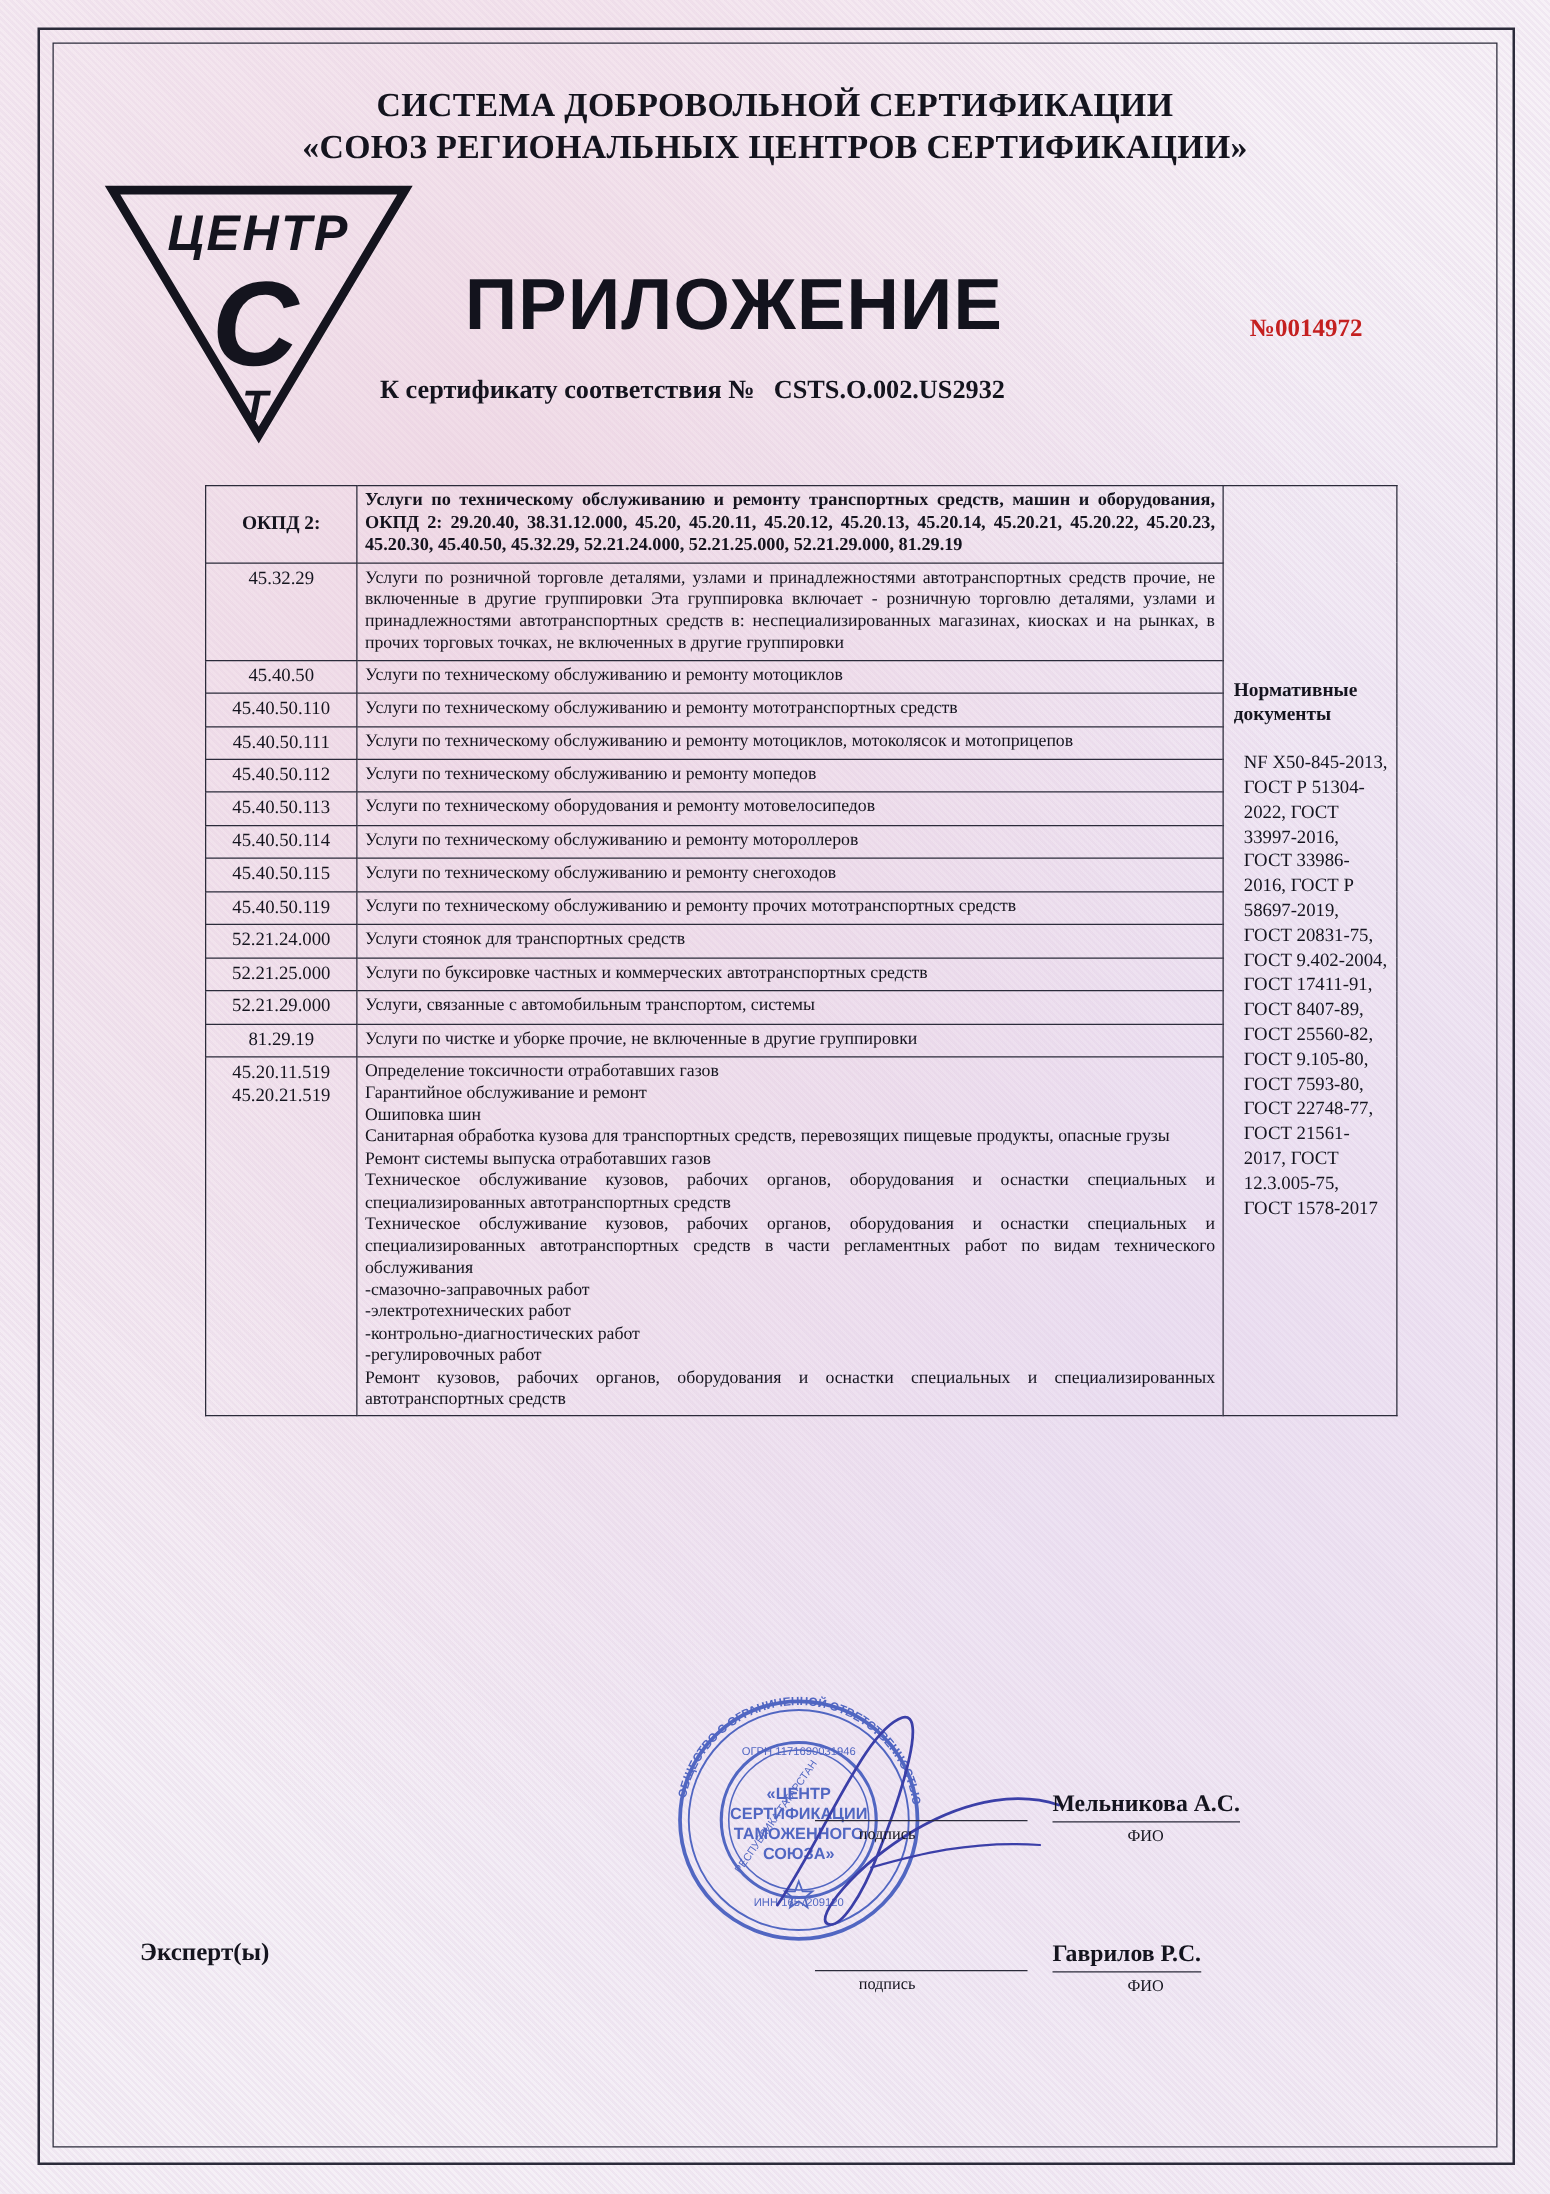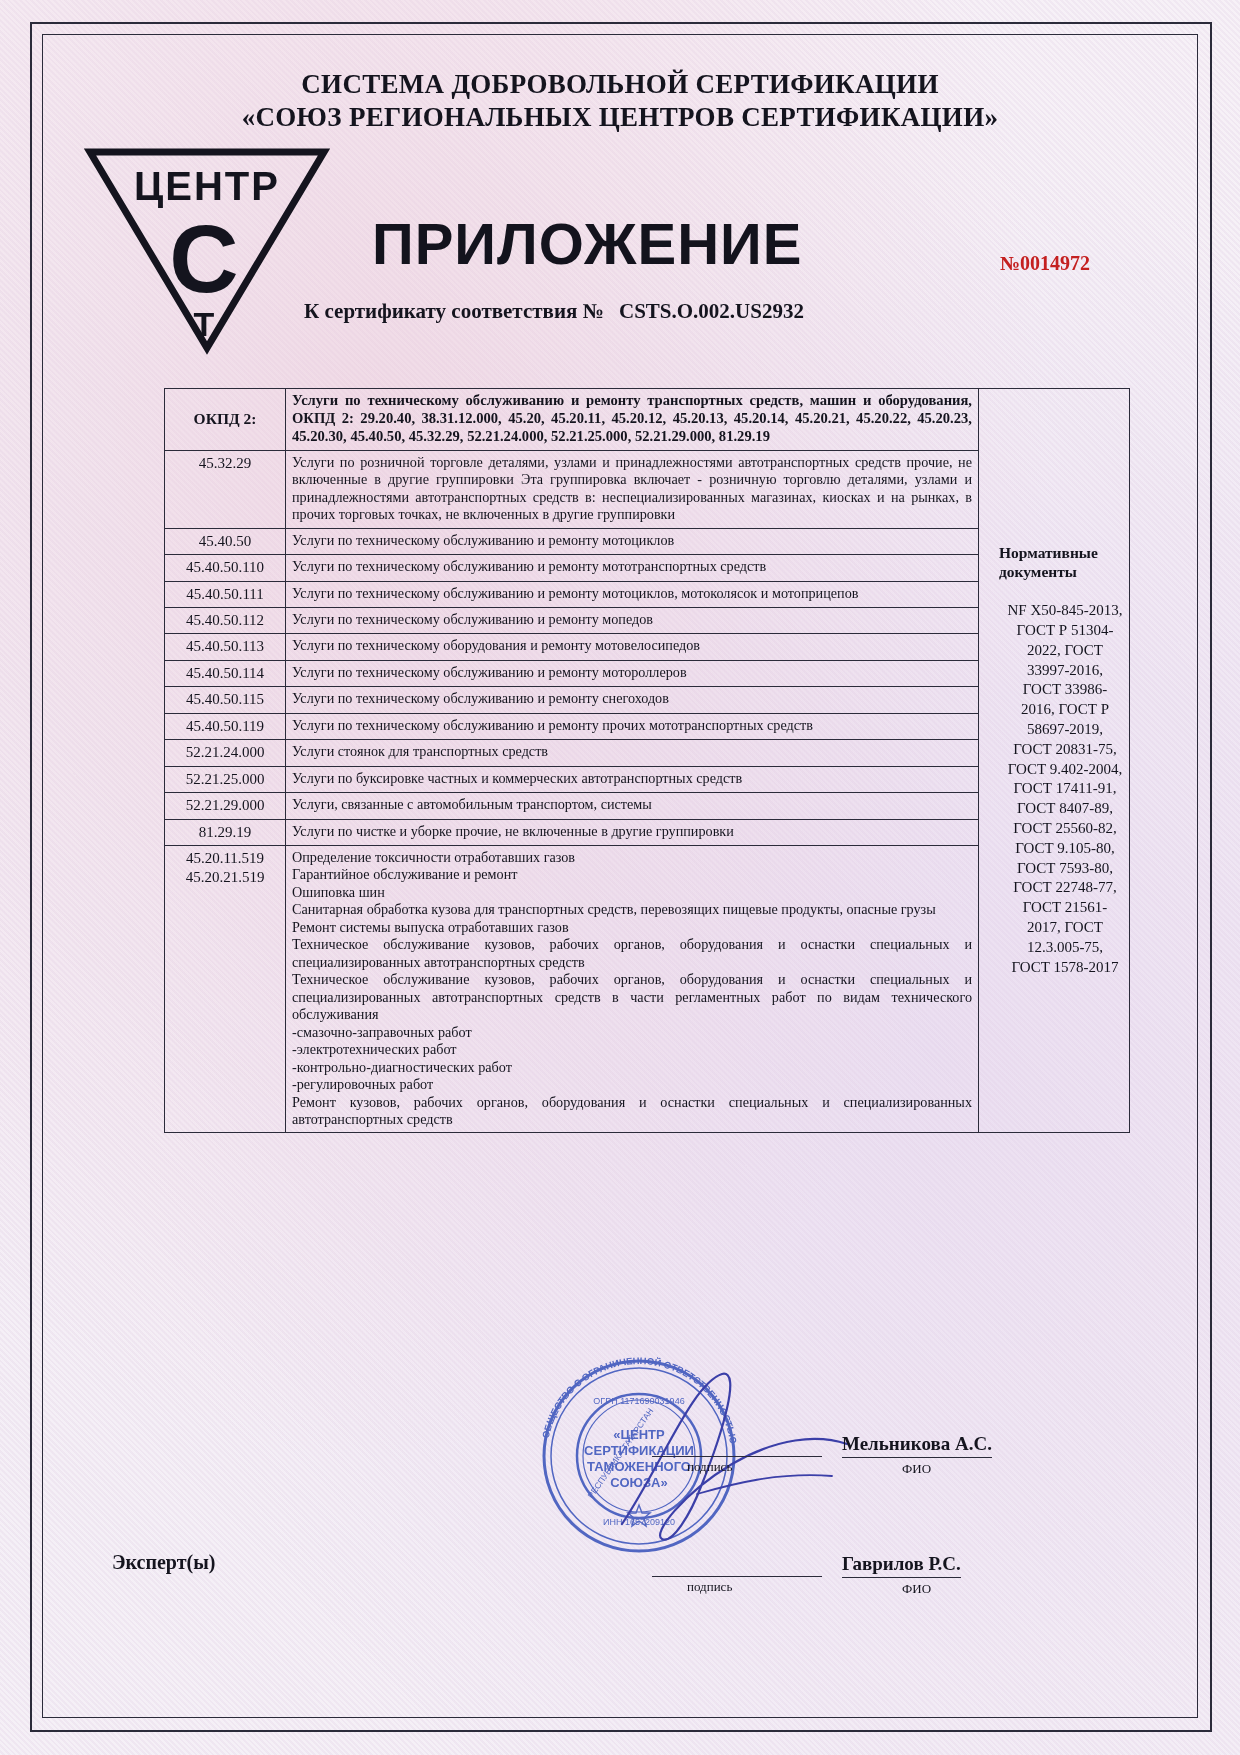--- a/index.html
+++ b/index.html
@@ -58,20 +58,21 @@
     color: #14141e;
   }
   .title-line2 { font-size: 27px; }
 
   .emblem {
     position: absolute;
     left: 40px;
     top: 106px;
     width: 250px;
     height: 215px;
+    font-style: italic;
   }
   .emblem svg { display: block; }
 
   .app-title {
     position: absolute;
     left: 330px;
     top: 140px;
     font-size: 58px;
     font-weight: bold;
     letter-spacing: 1px;
@@ -118,26 +119,26 @@
     vertical-align: top;
     padding: 3px 6px 4px 6px;
     line-height: 1.23;
   }
   .col-code { width: 108px; text-align: center; }
   .col-desc { width: 680px; }
   .col-norm { width: 124px; }
 
   .hdr td { font-weight: bold; font-size: 14.6px; }
   .hdr .col-code { vertical-align: middle; font-size: 15.5px;}
-  .hdr .col-norm { vertical-align: middle; font-size: 15.5px; text-align: left; padding-left: 20px;}
+  .hdr .col-norm { vertical-align: middle; font-size: 15.5px; text-align: left; padding-left: 8px;}
   .desc-just { text-align: justify; }
   .norm-cell {
     font-size: 15px;
     line-height: 1.32;
-    text-align: center;
+    text-align: left;
     padding-left: 8px;
   }
   .code-cell { font-size: 15px; }
   .multiline-codes div { line-height: 1.25; }
   .long-list div { margin: 0; }
   .long-list .j { text-align: justify; }
 
   
   .sig-block {
     position: absolute;

